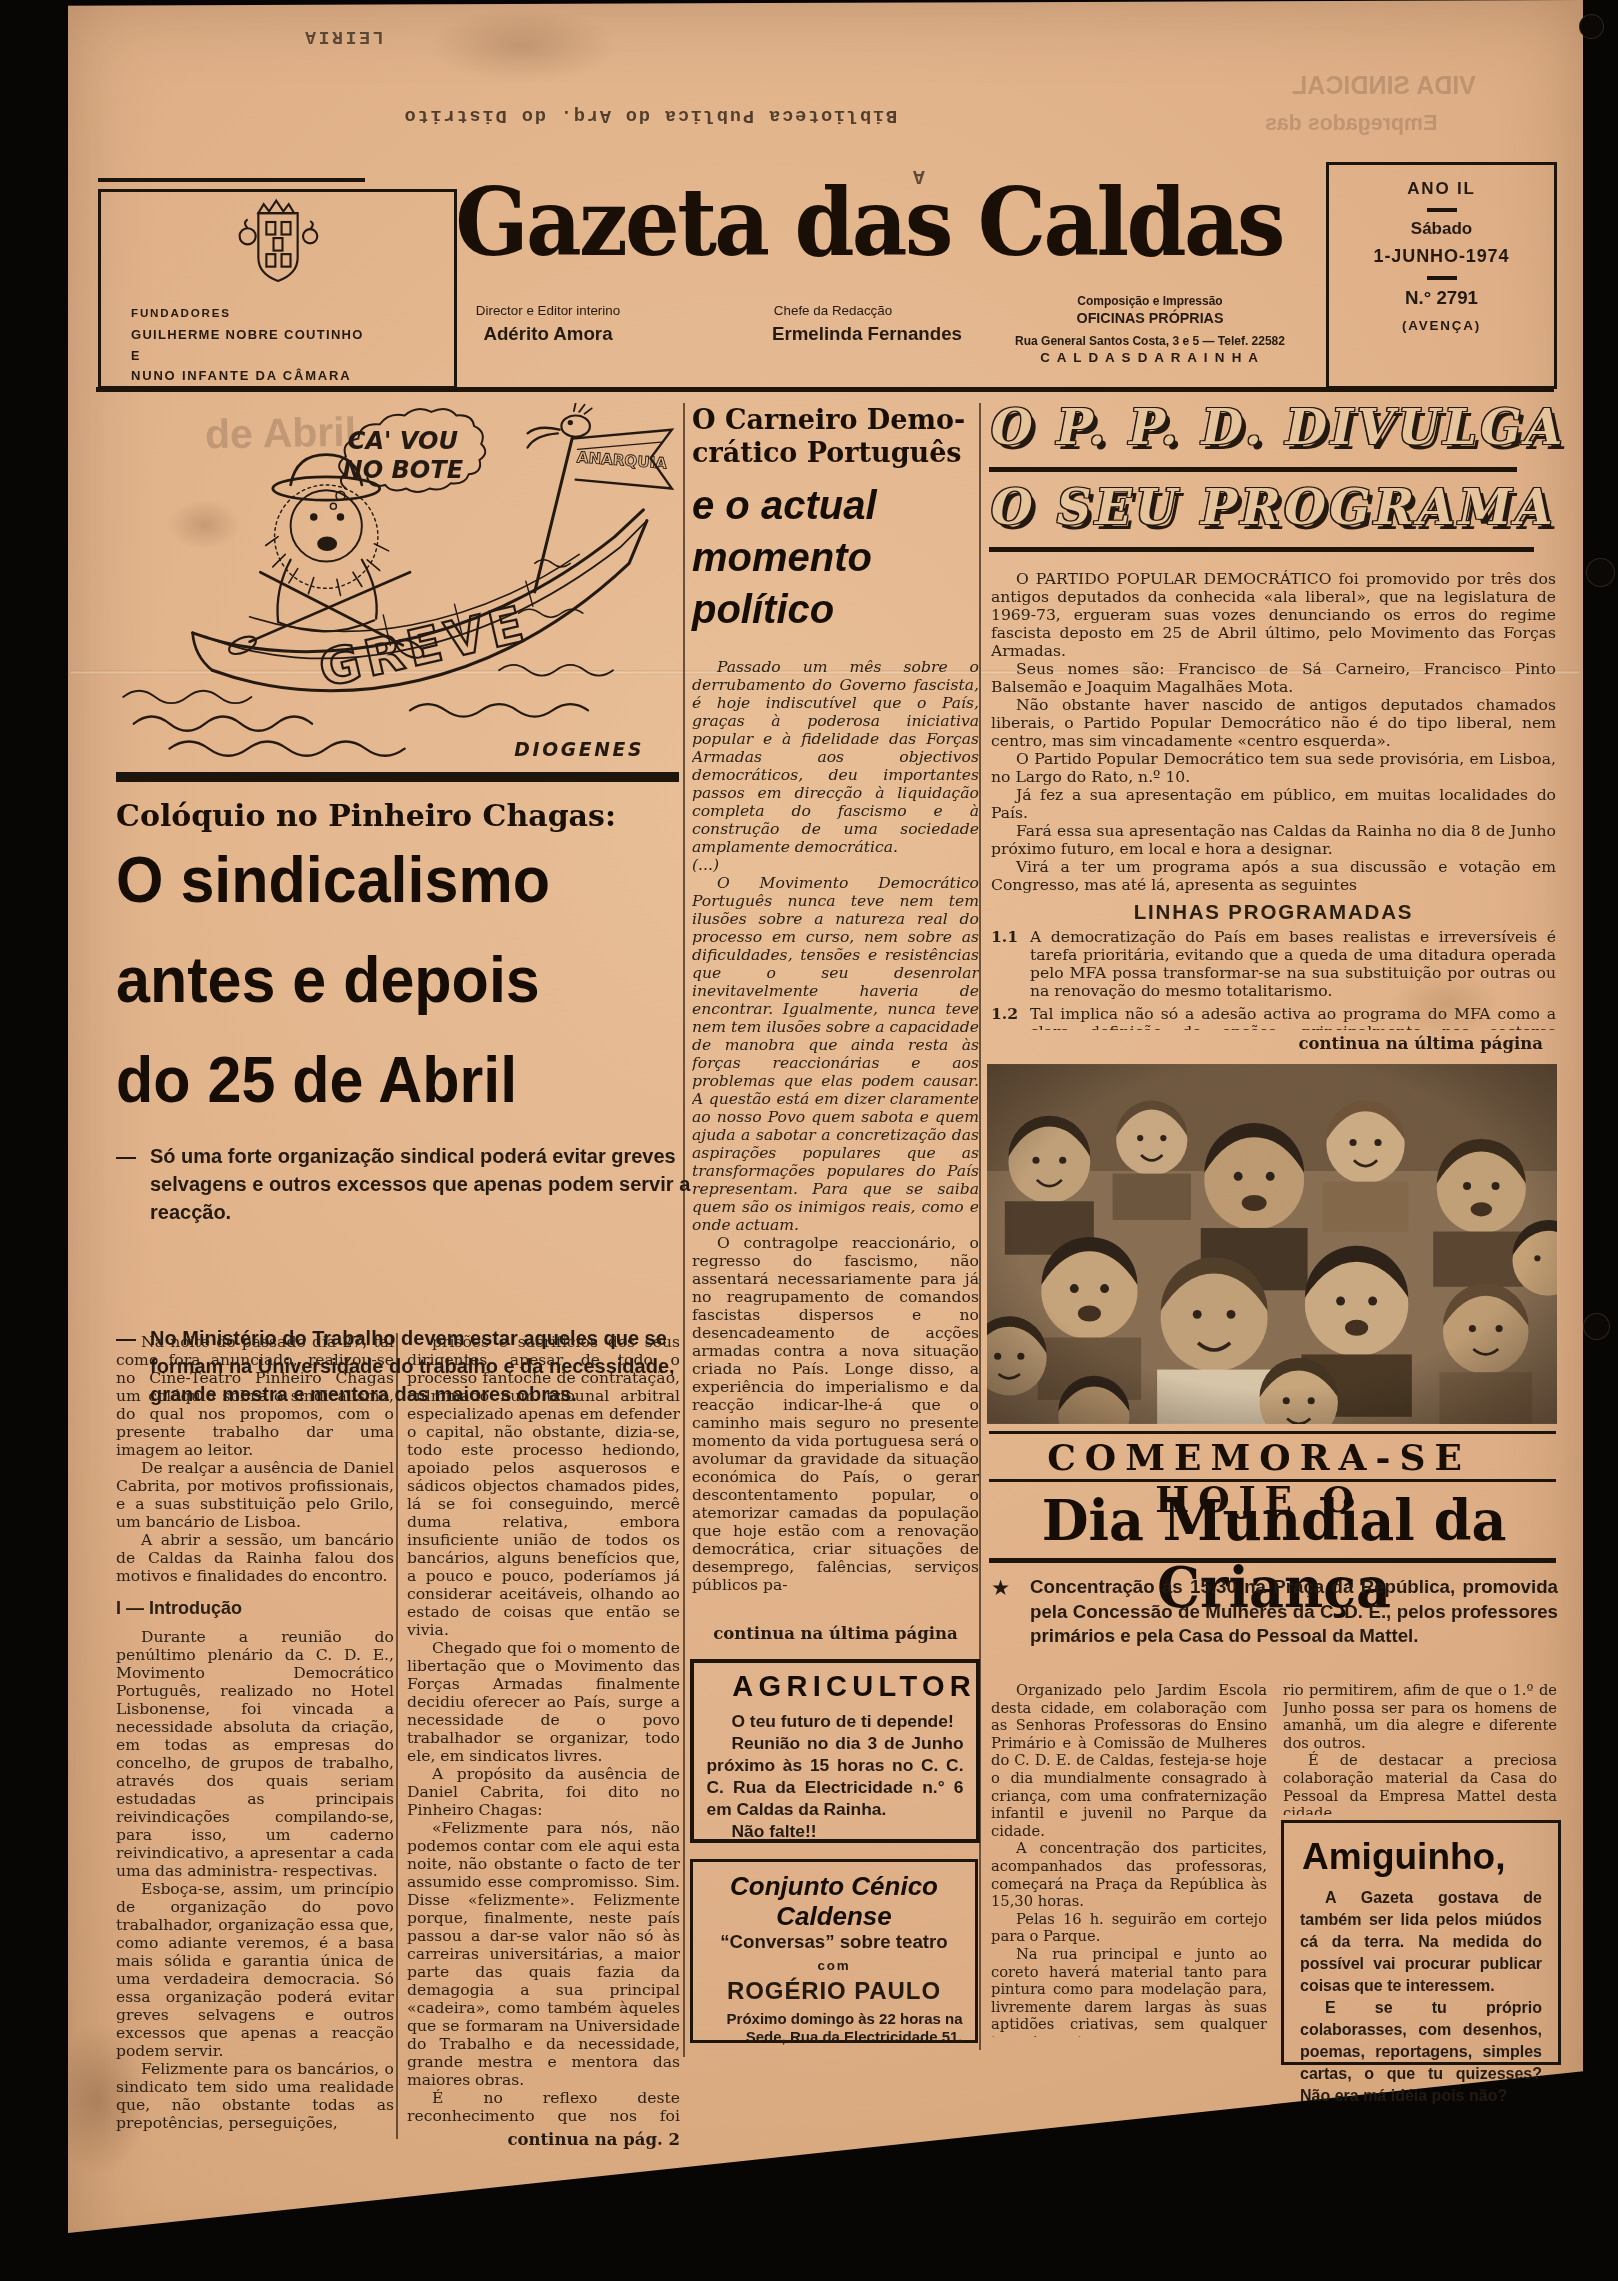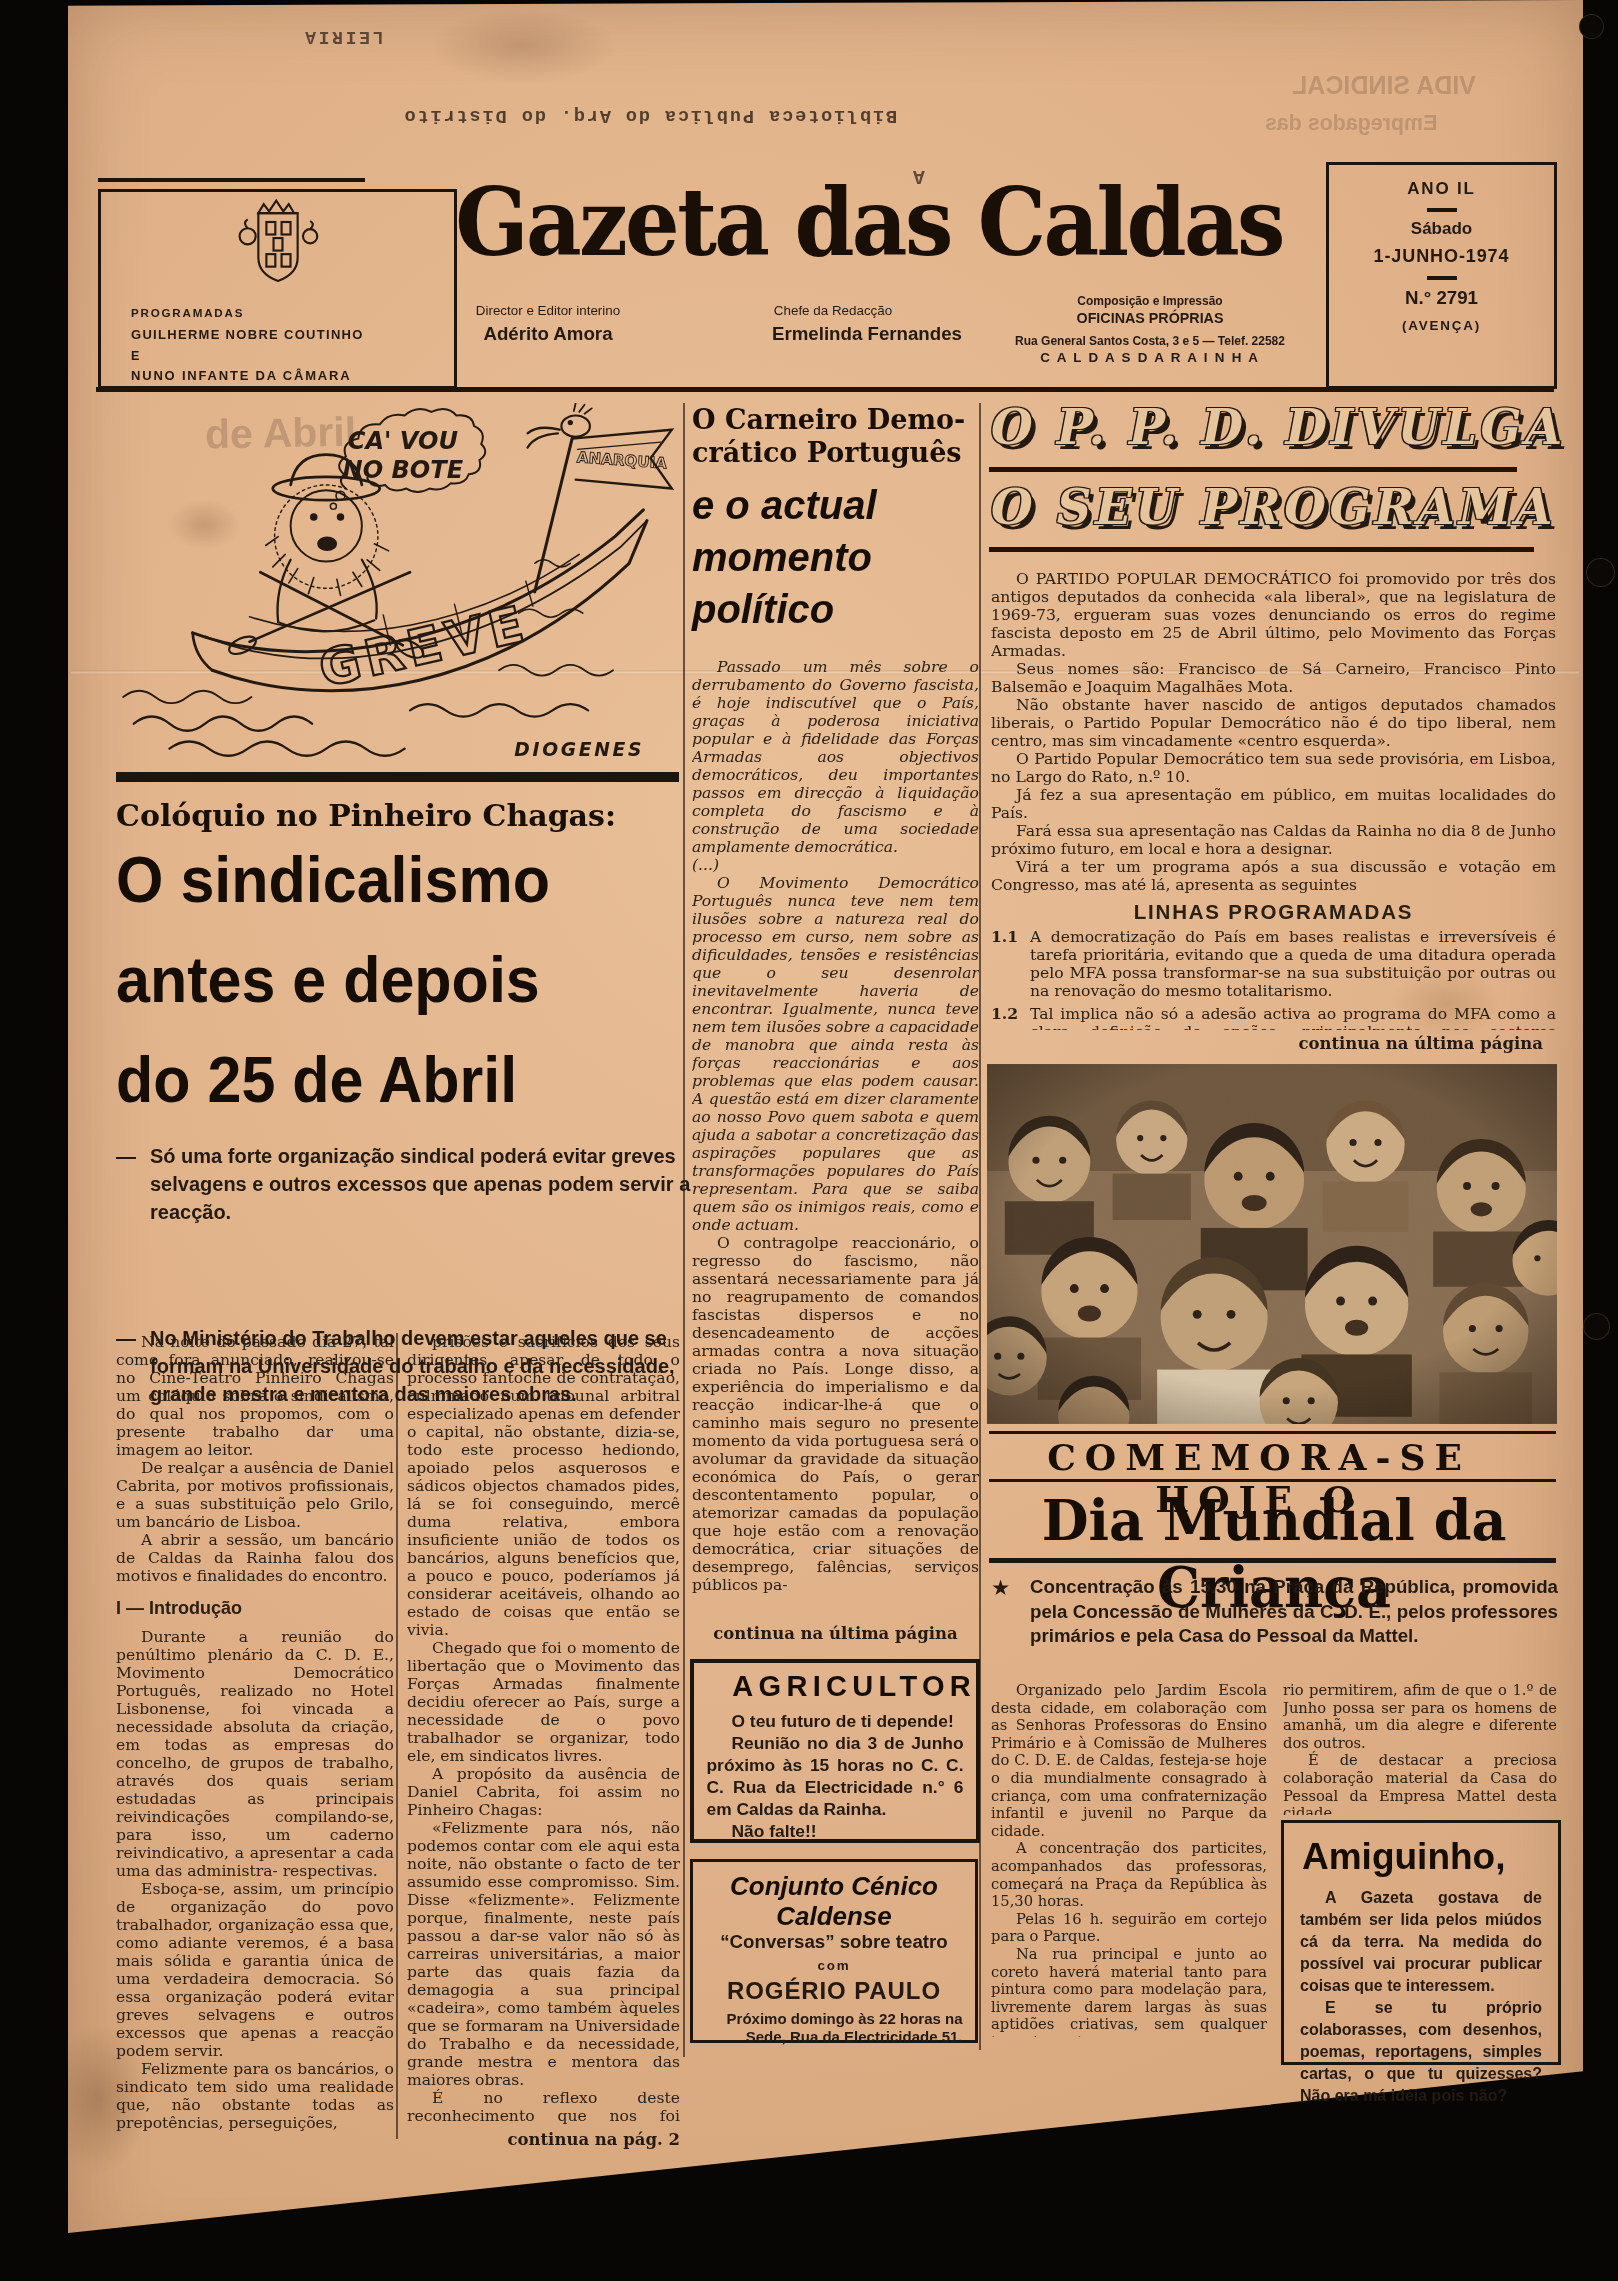--- a/index.html
+++ b/index.html
@@ -59,21 +59,21 @@
           <rect x="52" y="28" width="10" height="14"></rect>
         <rect x="43" y="46" width="10" height="14"></rect>
         <rect x="35" y="64" width="10" height="14"></rect>
           <rect x="52" y="64" width="10" height="14"></rect>
         <circle cx="14" cy="44" r="9"></circle>
           <path d="M14 35 q-6 -6 0 -10"></path>
         <circle cx="84" cy="44" r="8"></circle>
           <path d="M84 36 q6 -6 0 -9"></path>
       </g>
     </svg>
-    <div class="abs sans" style="left:30px;top:114px;font-size:11.6px;font-weight:bold;letter-spacing:1.8px;">PROGRAMADAS</div>
+    <div class="abs sans" style="left:30px;top:114px;font-size:11.6px;font-weight:bold;letter-spacing:1.8px;">FUNDADORES</div>
     <div class="abs sans" style="left:30px;top:135px;font-size:13px;font-weight:bold;letter-spacing:1.3px;">GUILHERME NOBRE COUTINHO</div>
     <div class="abs sans" style="left:30px;top:157px;font-size:12.5px;font-weight:bold;">E</div>
     <div class="abs sans" style="left:30px;top:176px;font-size:13px;font-weight:bold;letter-spacing:1.8px;">NUNO INFANTE DA CÂMARA</div>
   </div>
 
   <div class="abs" style="left:419px;top:168px;width:900px;text-align:center;font-size:86px;font-weight:bold;letter-spacing:-2.7px;color:#190f07;transform:scaleY(1.08);transform-origin:top;">Gazeta das Caldas</div>
 
   <div class="abs sans" style="left:419px;top:303px;width:258px;text-align:center;">
     <div style="font-size:13.4px;">Director e Editor interino</div>
     <div style="font-size:18.7px;font-weight:bold;margin-top:5.3px;">Adérito Amora</div>
@@ -185,21 +185,21 @@
     <p>De realçar a ausência de Daniel Cabrita, por motivos profissionais, e a suas substituição pelo Grilo, um bancário de Lisboa.</p>
     <p>A abrir a sessão, um bancário de Caldas da Rainha falou dos motivos e finalidades do encontro.</p>
     <div class="sans" style="font-size:18px;font-weight:bold;margin:14.3px 0 10.7px;text-align:left;">I — Introdução</div>
     <p>Durante a reunião do penúltimo plenário da C. D. E., Movimento Democrático Português, realizado no Hotel Lisbonense, foi vincada a necessidade absoluta da criação, em todas as empresas do concelho, de grupos de trabalho, através dos quais seriam estudadas as principais reivindicações compilando-se, para isso, um caderno reivindicativo, a apresentar a cada uma das administra- respectivas.</p>
     <p>Esboça-se, assim, um princípio de organização do povo trabalhador, organização essa que, como adiante veremos, é a basa mais sólida e garantia única de uma verdadeira democracia. Só essa organização poderá evitar greves selvagens e outros excessos que apenas a reacção podem servir.</p>
     <p>Felizmente para os bancários, o sindicato tem sido uma realidade que, não obstante todas as prepotências, perseguições,</p>
   </div>
   <div class="abs body-txt" style="left:407px;top:1333px;width:273px;height:791px;overflow:hidden;">
     <p>prisões e sacrifícios dos seus dirigentes, apesar de todo o processo fantoche de contratação, culminado num tribunal arbitral especializado apenas em defender o capital, não obstante, dizia-se, todo este processo hediondo, apoiado pelos asquerosos e sádicos objectos chamados pides, lá se foi conseguindo, mercê duma relativa, embora insuficiente união de todos os bancários, alguns benefícios que, a pouco e pouco, poderíamos já considerar aceitáveis, olhando ao estado de coisas que então se vivia.</p>
     <p>Chegado que foi o momento de libertação que o Movimento das Forças Armadas finalmente decidiu oferecer ao País, surge a necessidade de o povo trabalhador se organizar, todo ele, em sindicatos livres.</p>
-    <p>A propósito da ausência de Daniel Cabrita, foi assim no Pinheiro Chagas:</p>
+    <p>A propósito da ausência de Daniel Cabrita, foi dito no Pinheiro Chagas:</p>
     <p>«Felizmente para nós, não podemos contar com ele aqui esta noite, não obstante o facto de ter assumido esse compromisso. Sim. Disse «felizmente». Felizmente porque, finalmente, neste país passou a dar-se valor não só às carreiras universitárias, a maior parte das quais fazia da demagogia a sua principal «cadeira», como também àqueles que se formaram na Universidade do Trabalho e da necessidade, grande mestra e mentora das maiores obras.</p>
     <p>É no reflexo deste reconhecimento que nos foi impossível trazer hoje aqui Daniel Cabrita, o qual foi chamado a cola-</p>
   </div>
   <div class="abs" style="left:407px;top:2130px;width:273px;text-align:right;font-size:16.5px;font-weight:bold;">continua na pág. 2</div>
 
   <div class="abs" style="left:692px;top:403px;width:285px;font-size:27px;line-height:33px;font-weight:bold;color:#190f07;">
     <div>O Carneiro Demo-</div>
     <div>crático Português</div>
   </div>
   <div class="abs sans" style="left:692px;top:479px;width:285px;font-size:40px;line-height:52px;font-weight:bold;font-style:italic;color:#150d06;">

